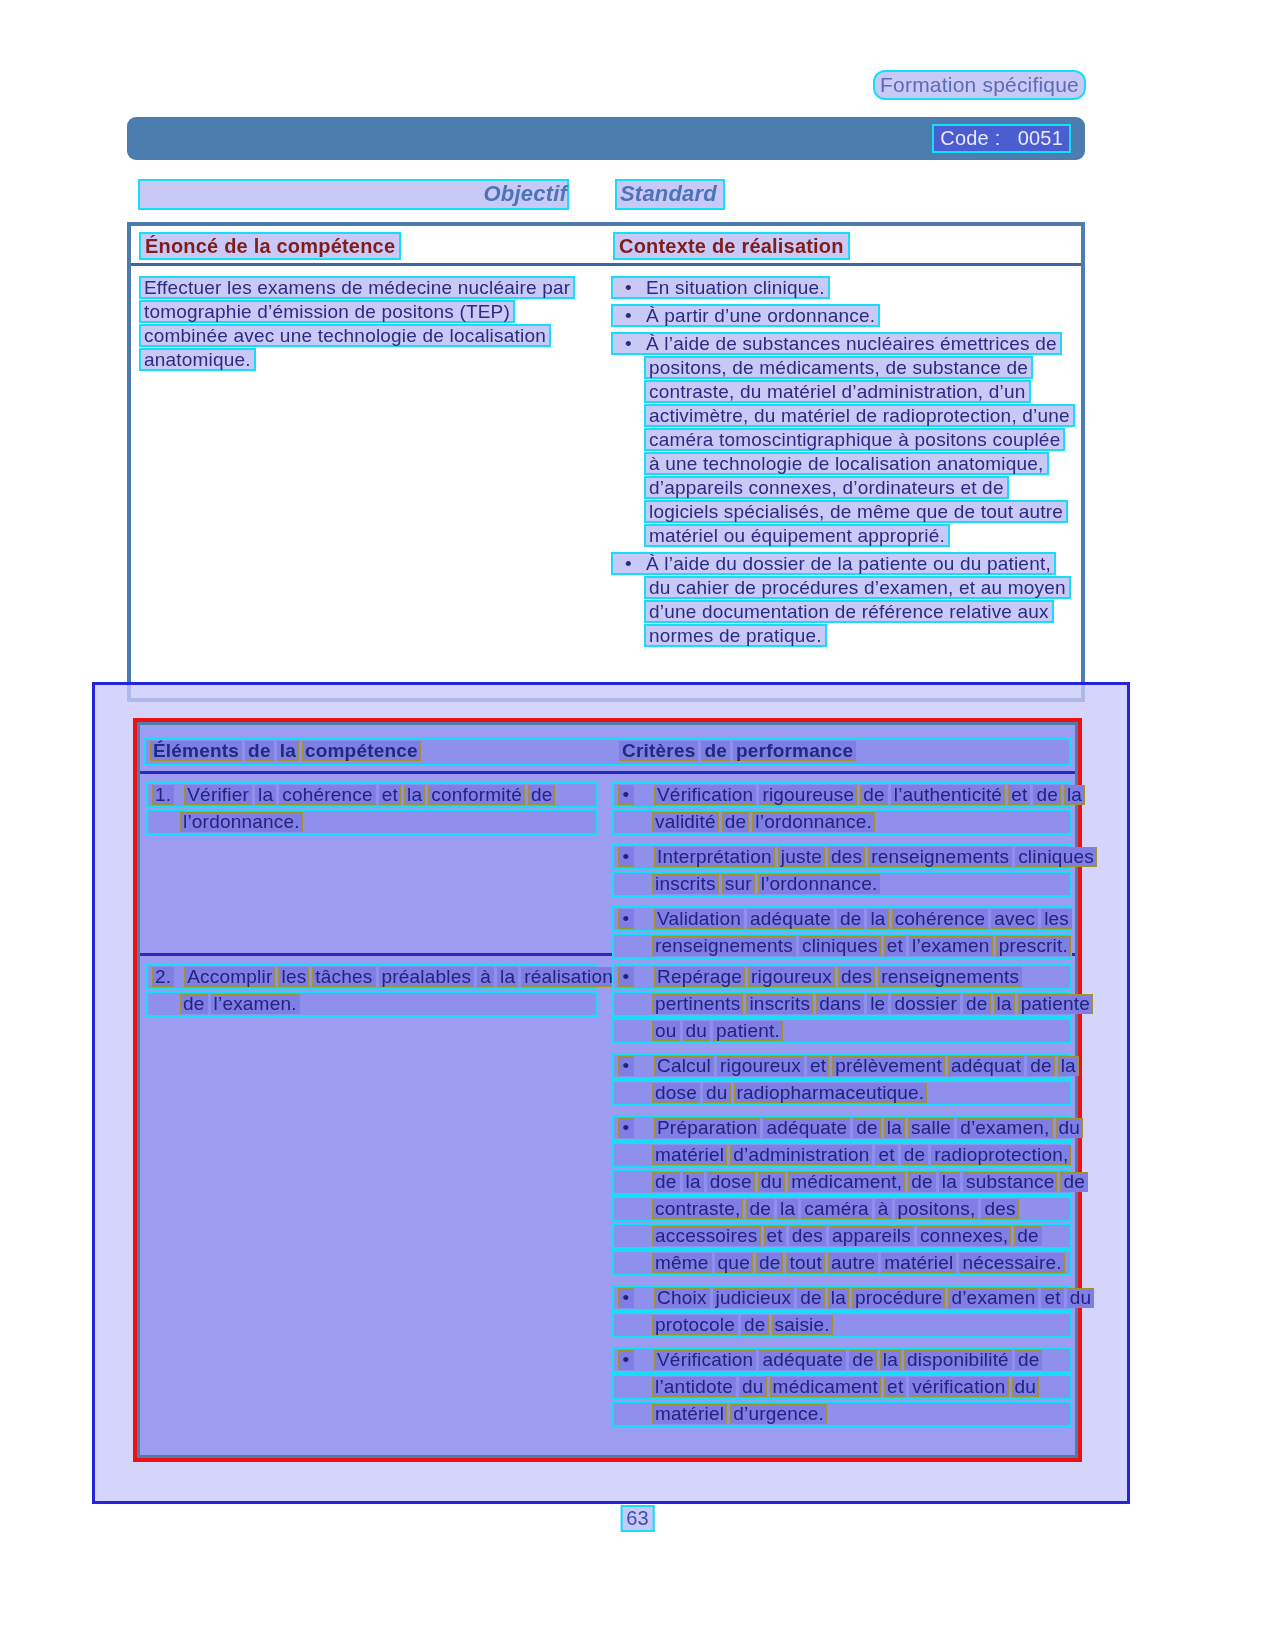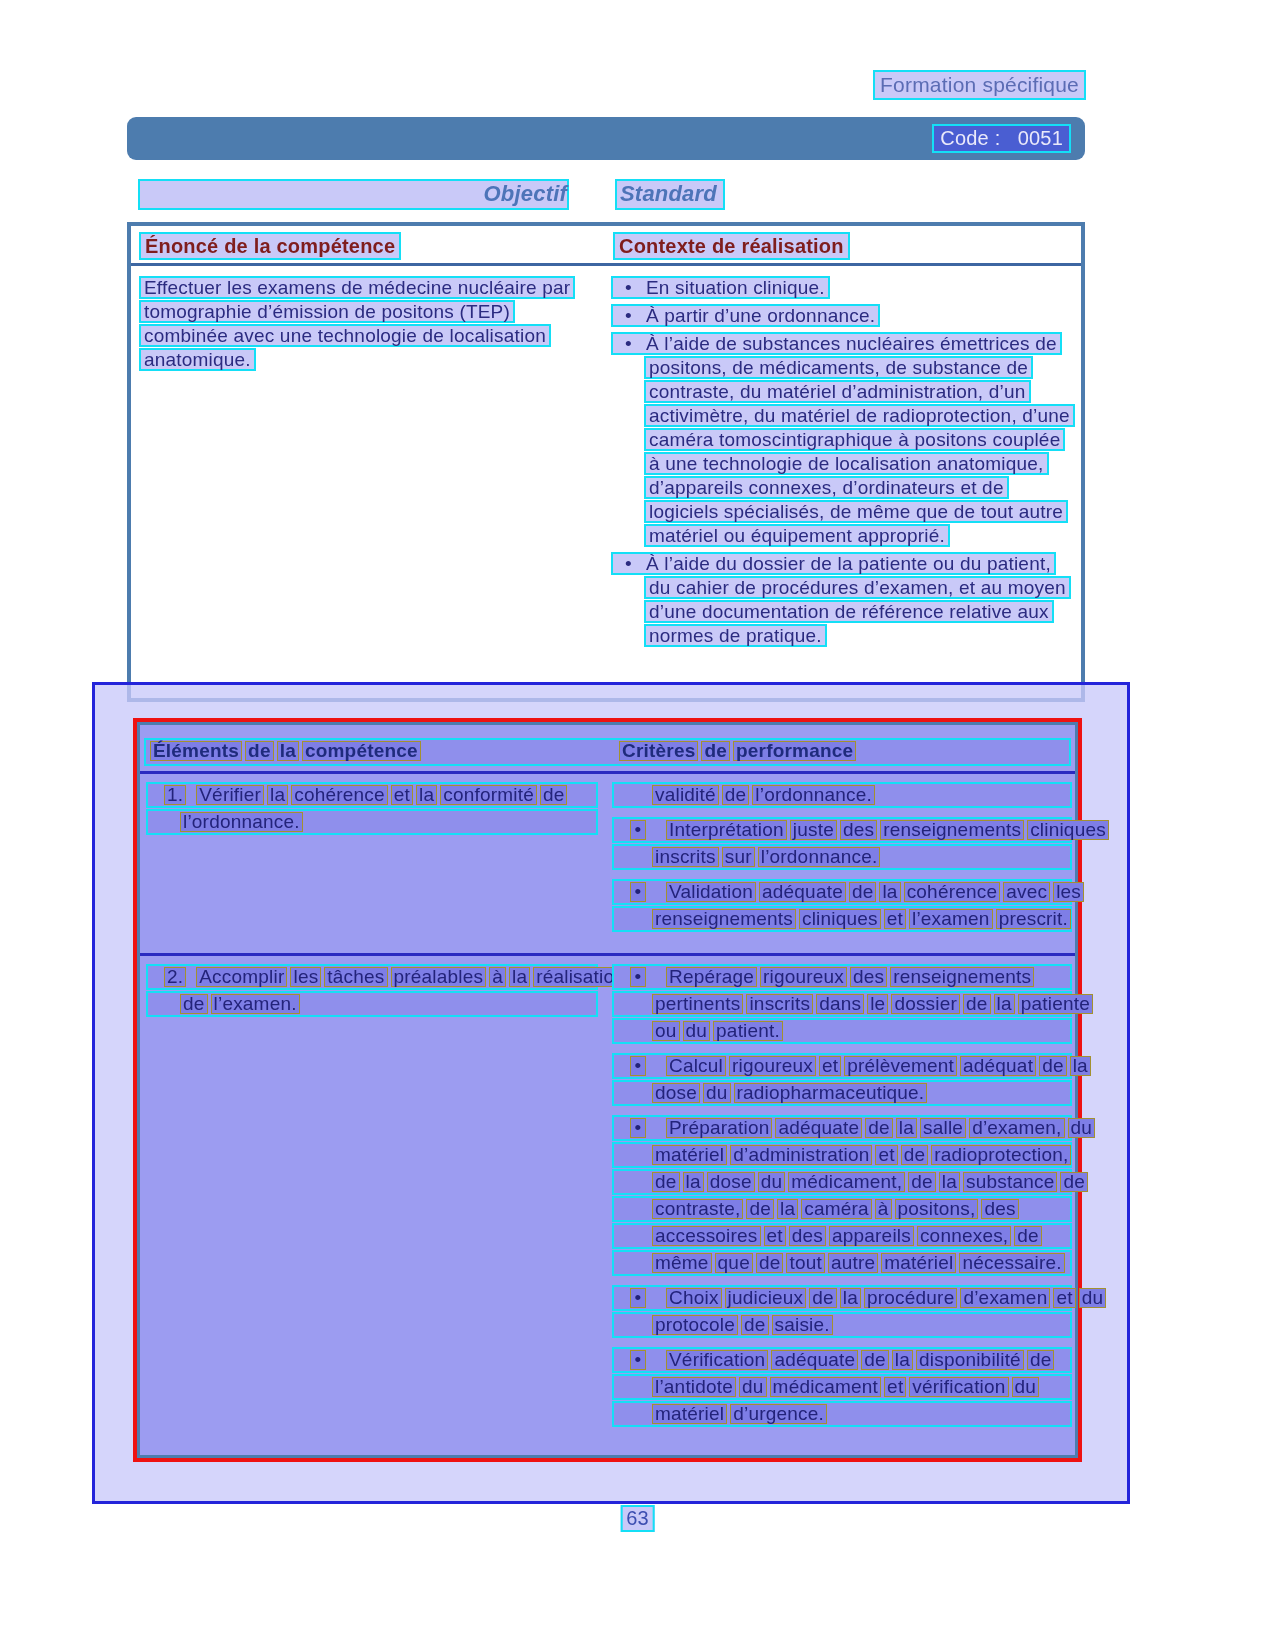--- a/index.html
+++ b/index.html
@@ -22,21 +22,21 @@
   }
   html,body{margin:0;padding:0;background:#ffffff;}
   .page{
     position:relative;width:1275px;height:1651px;background:#ffffff;overflow:hidden;
     font-family:"Liberation Sans",sans-serif;letter-spacing:0.2px;
   }
   .hl{background:var(--lav);border:2px solid var(--cyan);}
   
   .formation{
     position:absolute;top:70px;right:189px;font-size:21px;color:var(--slate);
-    padding:1px 5px;white-space:pre;
+    padding:1px 5px;white-space:pre;border-radius:12px;
   }
   
   .code-bar{
     position:absolute;left:127px;top:117px;width:958px;height:43px;background:var(--steel);border-radius:9px;
   }
   .code-badge{
     position:absolute;right:14px;top:7px;font-size:20px;color:#e9e9fa;background:var(--codehl);
     border:2px solid var(--cyan);padding:1px 6px;white-space:pre;
   }
   
@@ -98,21 +98,21 @@
     border:2px solid var(--cyan);padding:1px 2px 1px 4px;min-height:22px;
   }
   .t2-h-right{position:absolute;left:473px;top:1px;}
   .t2-row{position:relative;box-sizing:border-box;padding-top:8px;}
   .t2-row1{height:182px;border-bottom:3px solid var(--dblue);}
   .t2-row2{height:503px;}
   .t2-col-left{position:absolute;left:6px;top:8px;width:452px;}
   .t2-col-right{position:absolute;left:472px;top:8px;width:460px;}
   .t2-band{
     display:block;background:var(--t2band);border:2px solid var(--cyan);
-    padding:1px 2px 1px 16px;margin-bottom:1px;min-height:20px;white-space:nowrap;overflow:visible;
+    padding:1px 2px 1px 4px;margin-bottom:1px;min-height:20px;white-space:nowrap;overflow:visible;
   }
   .t2-band.indent-b{padding-left:38px;}
   .t2-band.indent-n{padding-left:32px;}
   .t2-para{margin-bottom:9px;}
   .t2-word{
     display:inline-block;font-size:19px;line-height:18px;color:var(--t2text);
     background:var(--t2word);border:1px solid var(--olive);
     padding:0 2px;margin-right:3px;white-space:pre;
   }
   .t2-word.bold{font-weight:bold;color:#1f2b7d;}
@@ -189,20 +189,21 @@
           <span class="t2-h-right" id="t2-h-right"><span class="t2-word bold">Critères</span><span class="t2-word bold">de</span><span class="t2-word bold">performance</span></span>
         </div>
       </div>
       <div class="t2-row t2-row1">
         <div class="t2-col-left" id="t2r1-el">
             <div class="t2-band"><span class="t2-word lead-num">1.</span><span class="t2-word">Vérifier</span><span class="t2-word">la</span><span class="t2-word">cohérence</span><span class="t2-word">et</span><span class="t2-word">la</span><span class="t2-word">conformité</span><span class="t2-word">de</span></div>
             <div class="t2-band indent-n"><span class="t2-word">l’ordonnance.</span></div>
           </div>
         <div class="t2-col-right" id="t2r1-cr">
             <div class="t2-para">
+              <div class="t2-band"><span class="t2-word lead-bullet">•</span><span class="t2-word">Vérification</span><span class="t2-word">rigoureuse</span><span class="t2-word">de</span><span class="t2-word">l’authenticité</span><span class="t2-word">et</span><span class="t2-word">de</span><span class="t2-word">la</span></div>
               <div class="t2-band indent-b"><span class="t2-word">validité</span><span class="t2-word">de</span><span class="t2-word">l’ordonnance.</span></div>
             </div>
             <div class="t2-para">
               <div class="t2-band"><span class="t2-word lead-bullet">•</span><span class="t2-word">Interprétation</span><span class="t2-word">juste</span><span class="t2-word">des</span><span class="t2-word">renseignements</span><span class="t2-word">cliniques</span></div>
               <div class="t2-band indent-b"><span class="t2-word">inscrits</span><span class="t2-word">sur</span><span class="t2-word">l’ordonnance.</span></div>
             </div>
             <div class="t2-para">
               <div class="t2-band"><span class="t2-word lead-bullet">•</span><span class="t2-word">Validation</span><span class="t2-word">adéquate</span><span class="t2-word">de</span><span class="t2-word">la</span><span class="t2-word">cohérence</span><span class="t2-word">avec</span><span class="t2-word">les</span></div>
               <div class="t2-band indent-b"><span class="t2-word">renseignements</span><span class="t2-word">cliniques</span><span class="t2-word">et</span><span class="t2-word">l’examen</span><span class="t2-word">prescrit.</span></div>
             </div>

